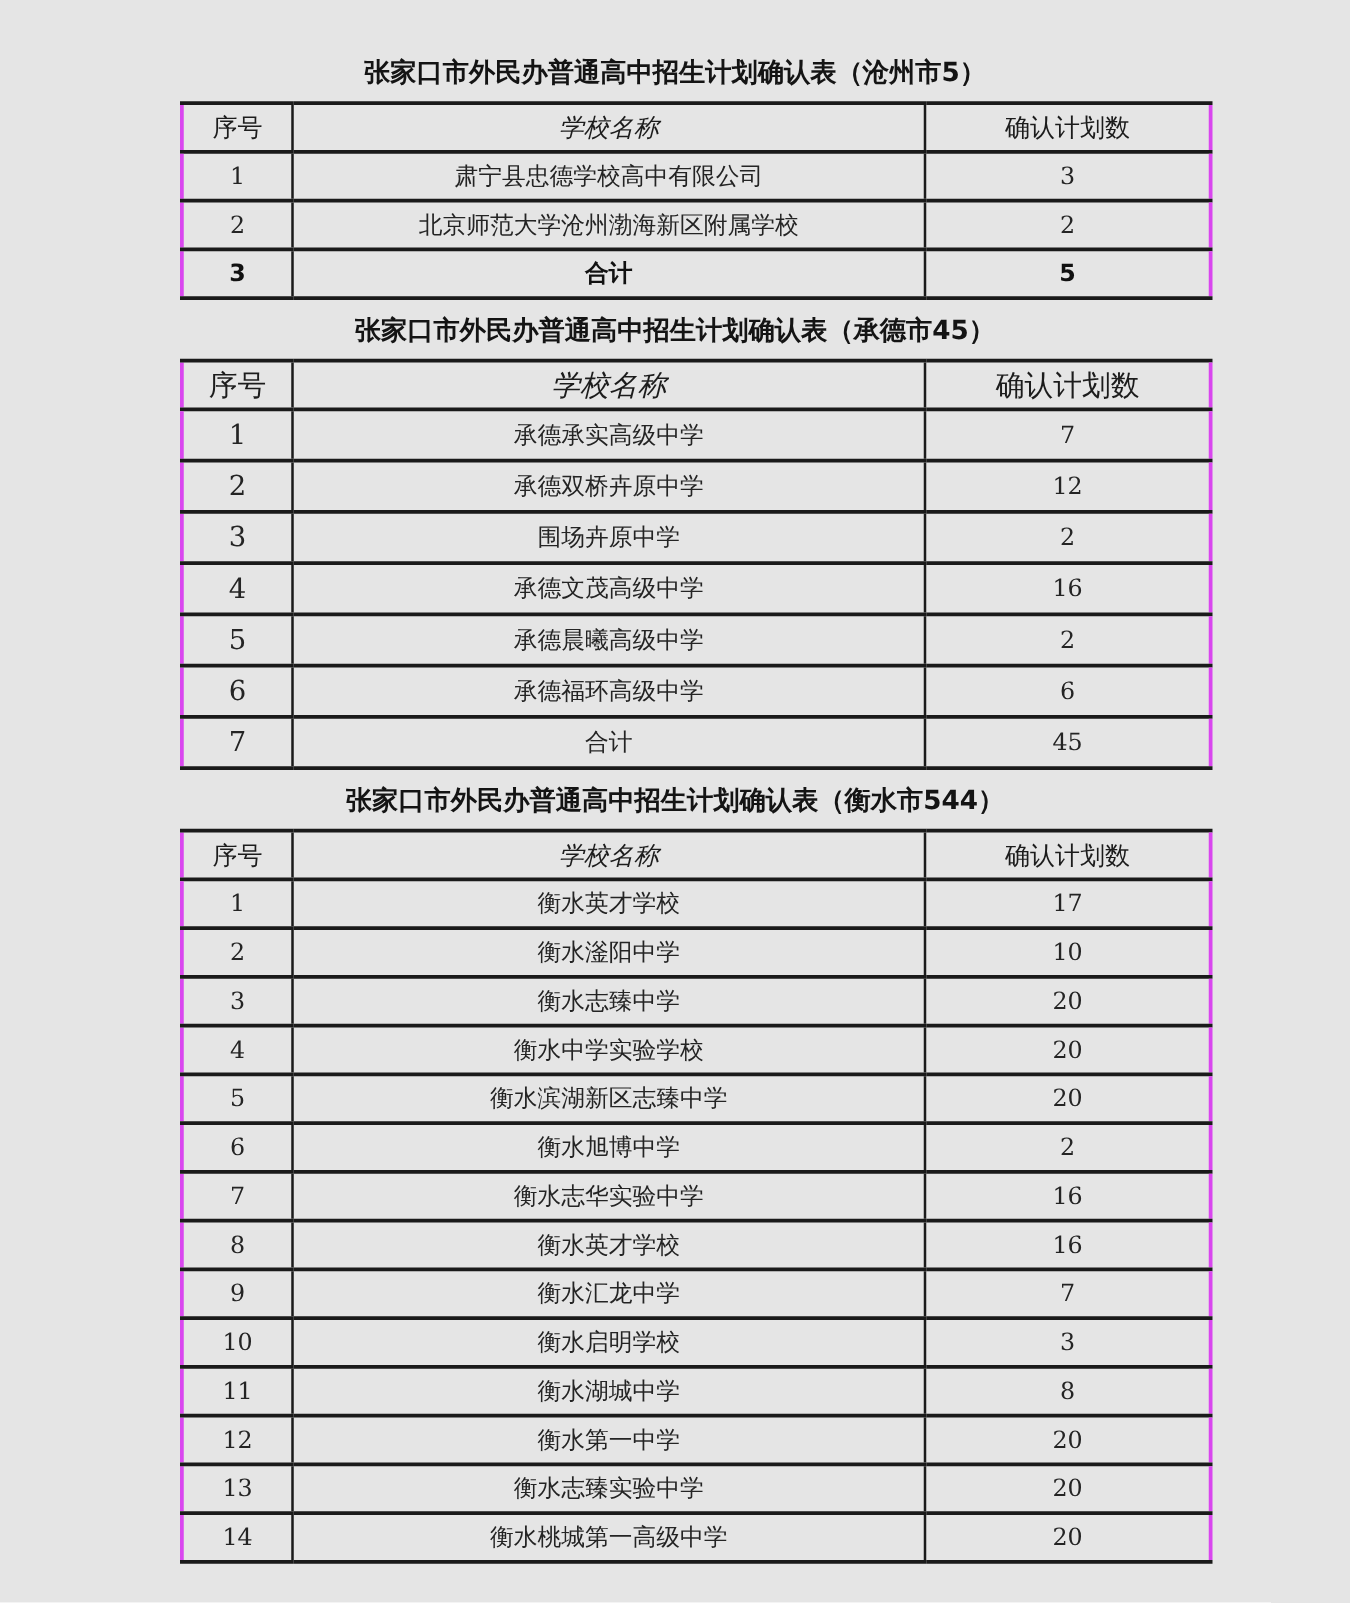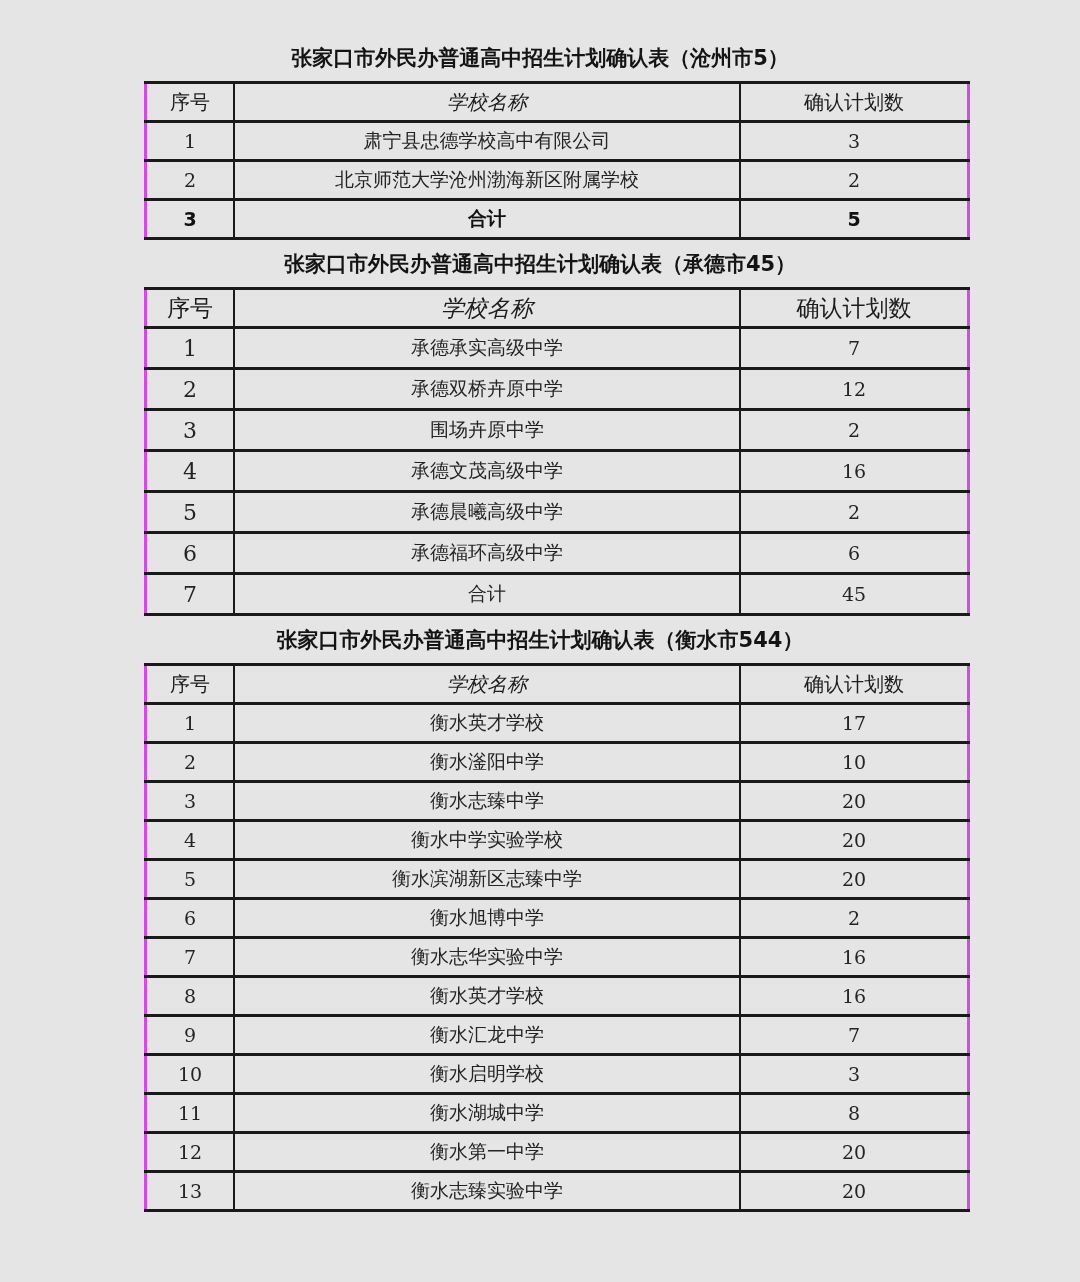--- a/index.html
+++ b/index.html
@@ -227,17 +227,22 @@
             <tr>
               <td class="cell-no">12</td>
               <td class="cell-school">衡水第一中学</td>
               <td class="cell-count">20</td>
             </tr>
             <tr>
               <td class="cell-no">13</td>
               <td class="cell-school">衡水志臻实验中学</td>
               <td class="cell-count">20</td>
             </tr>
+            <tr>
+              <td class="cell-no">14</td>
+              <td class="cell-school">衡水桃城第一高级中学</td>
+              <td class="cell-count">20</td>
+            </tr>
           </tbody>
     </table>
   </section>
 </div>
 </div>
 
 </body></html>

